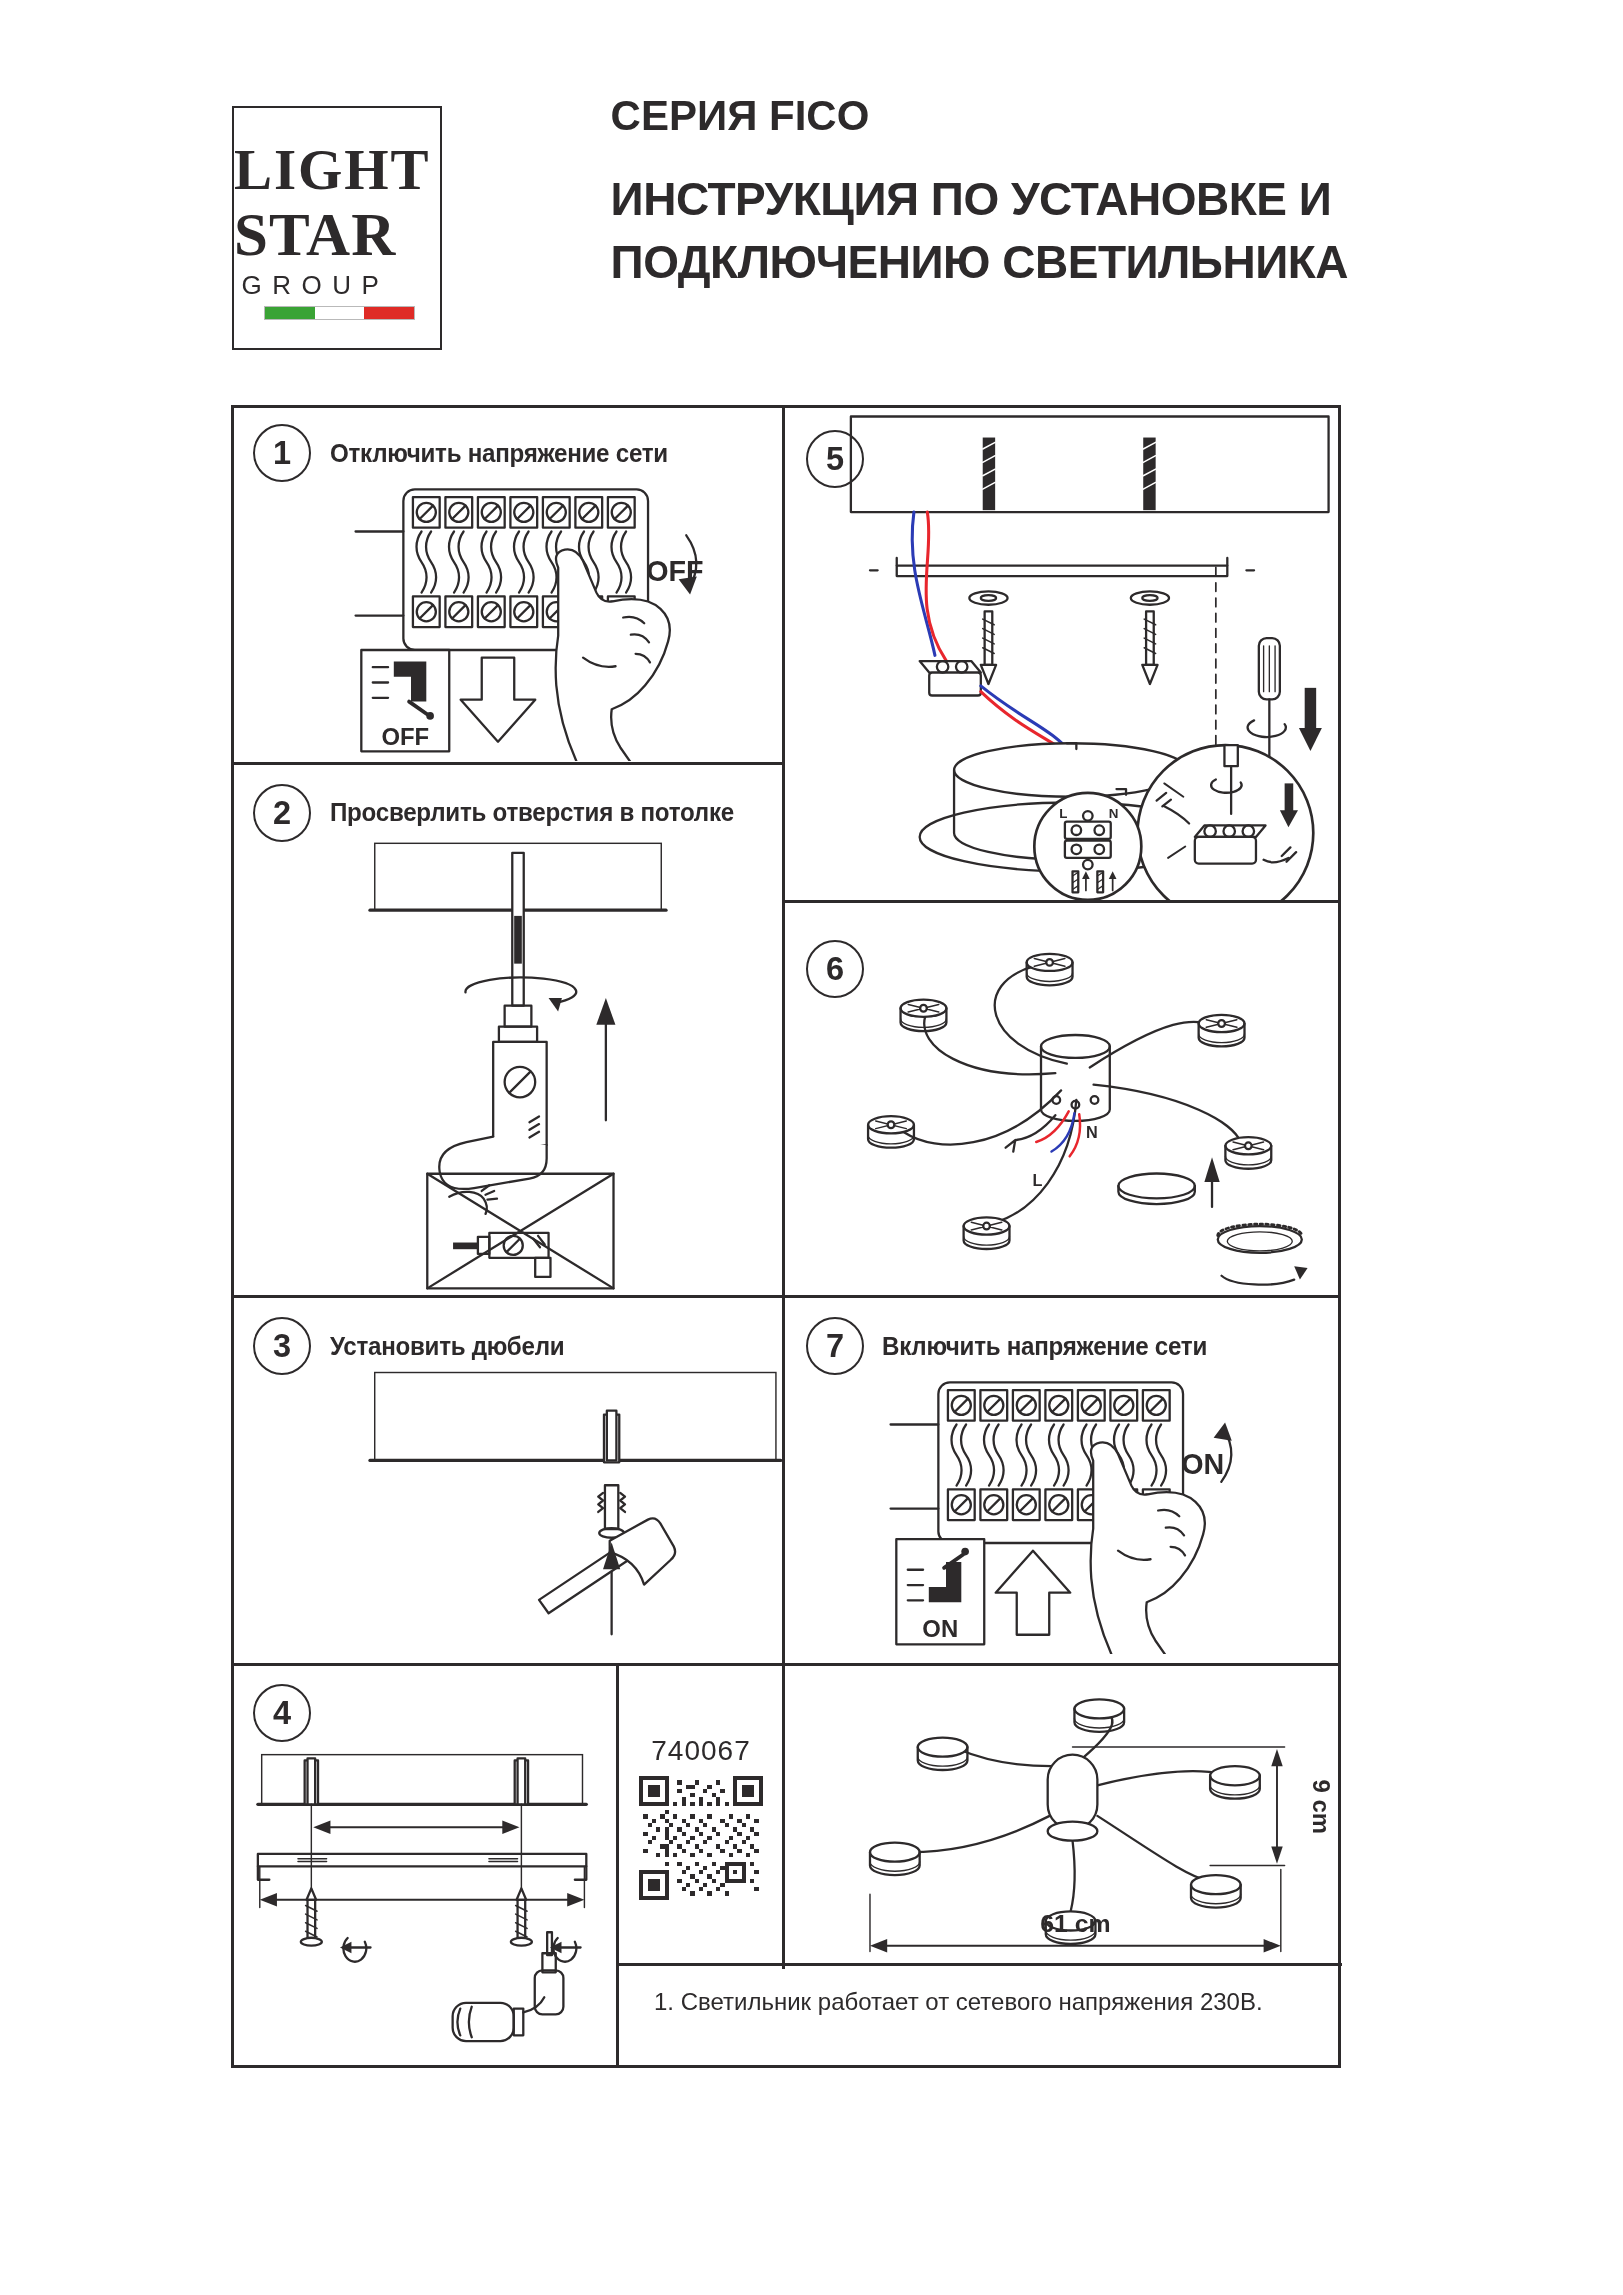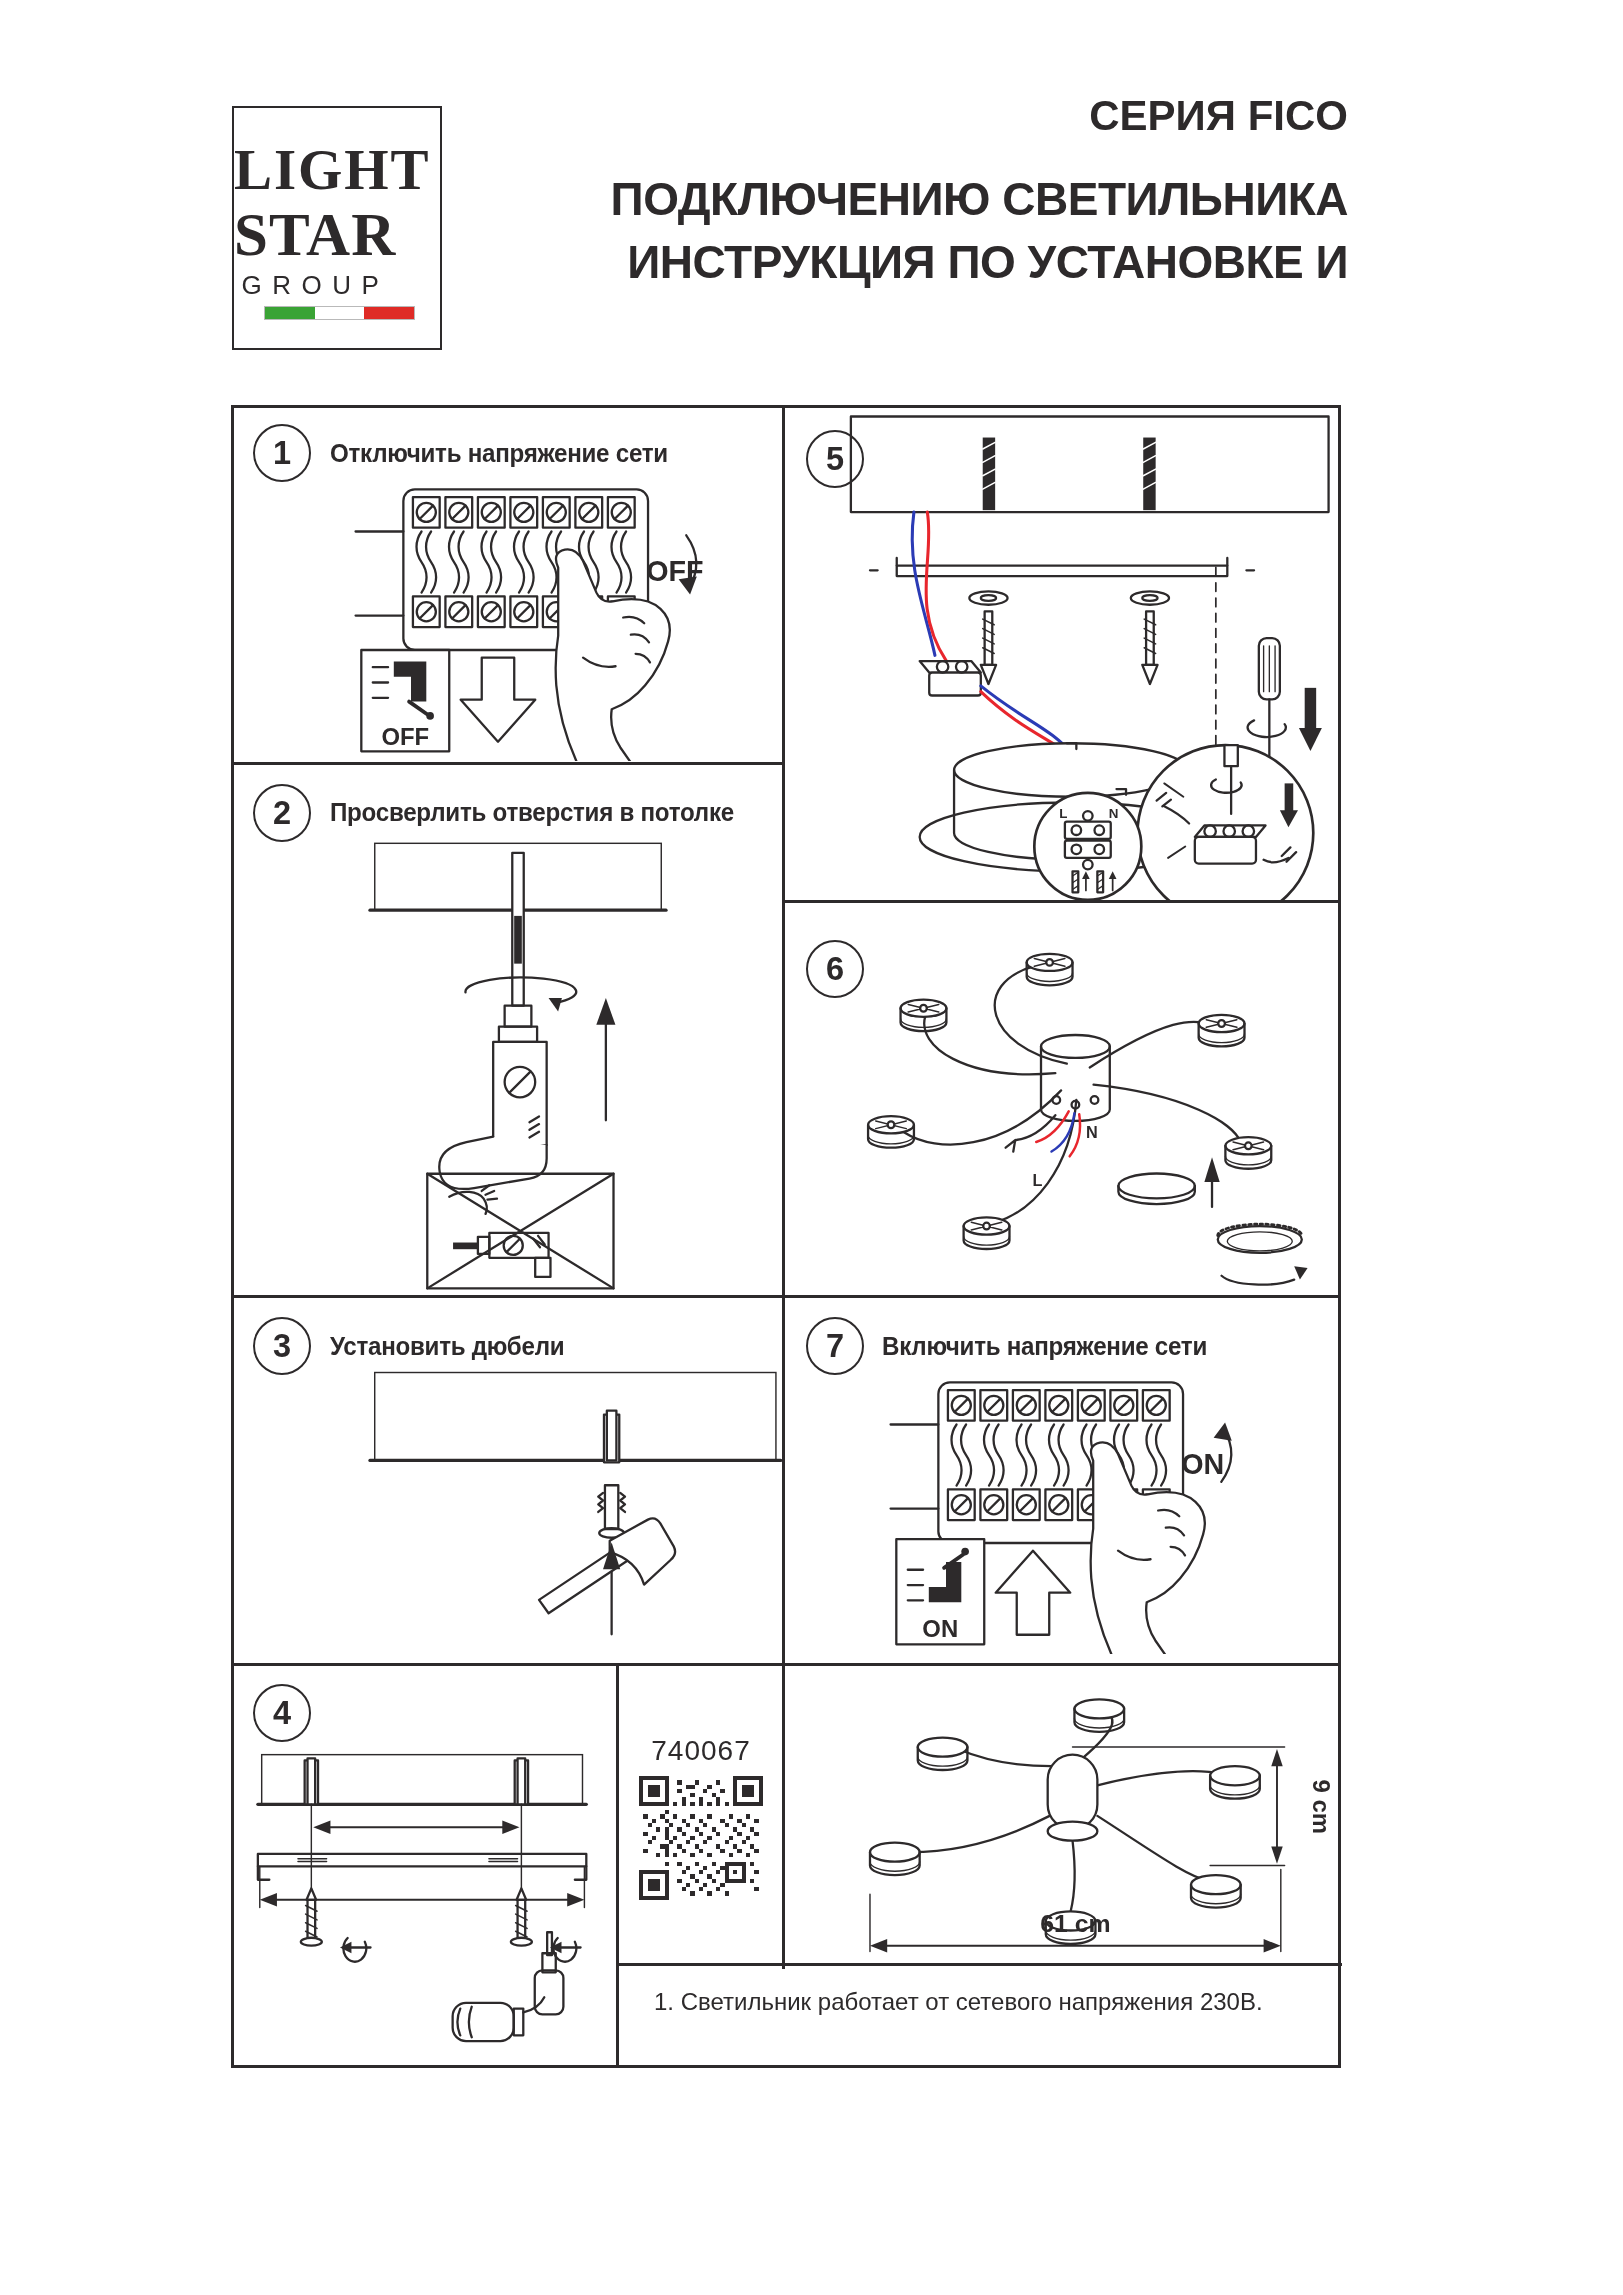--- a/index.html
+++ b/index.html
@@ -4,21 +4,21 @@
 <style>
   html,body{margin:0;padding:0;background:#fff;}
   .page{position:relative;width:1623px;height:2295px;background:#fff;overflow:hidden;
         font-family:"Liberation Sans",sans-serif;color:#2d2a2b;}
   .abs{position:absolute;}
   .gline{position:absolute;background:#2d2a2b;}
   .badge{position:absolute;width:54px;height:54px;border:2.9px solid #2d2a2b;border-radius:50%;
          display:flex;align-items:center;justify-content:center;font-size:32.5px;font-weight:bold;background:#fff;}
   .ptitle{position:absolute;font-size:26px;font-weight:bold;white-space:nowrap;
           transform:scaleX(.93);transform-origin:left center;letter-spacing:-0.3px;}
-  .hdr{position:absolute;right:275px;top:84px;text-align:right;font-weight:bold;line-height:63px;}
+  .hdr{position:absolute;right:275px;top:84px;text-align:left;font-weight:bold;line-height:63px;}
   .hdr .l1{font-size:42px;}
   .hdr .l2{font-size:46px;letter-spacing:-0.5px;}
   .logo{position:absolute;left:232px;top:106px;width:210px;height:244px;border:2.9px solid #2d2a2b;
         box-sizing:border-box;text-align:left;}
   .logo .lt{font-family:"Liberation Serif",serif;font-weight:bold;letter-spacing:1.9px;line-height:1;}
   .logo .l1{font-size:57px;margin-top:32.5px;}
   .logo .l2{font-size:61px;margin-top:6px;letter-spacing:1px;}
   .logo .l3{font-family:"Liberation Sans",sans-serif;font-weight:normal;font-size:26px;letter-spacing:10.5px;
             margin-top:5px;margin-left:7.6px;}
   .flag{position:absolute;left:30px;top:198px;width:149px;height:11.5px;border:1px solid #b9b9b9;display:flex;}
@@ -45,22 +45,22 @@
     <div class="flag">
       <div style="background:#3aa335"></div>
       <div style="background:#ffffff"></div>
       <div style="background:#df2b26"></div>
     </div>
   </div>
 
   <div class="hdr">
     <div class="l1">СЕРИЯ FICO</div>
     <div style="height:21px"></div>
+    <div class="l2">ИНСТРУКЦИЯ ПО УСТАНОВКЕ И</div>
     <div class="l2">ПОДКЛЮЧЕНИЮ СВЕТИЛЬНИКА</div>
-    <div class="l2">ИНСТРУКЦИЯ ПО УСТАНОВКЕ И</div>
   </div>
 
   <div class="gline" style="left:231px;top:405px;width:1110px;height:2.9px"></div>
   <div class="gline" style="left:231px;top:2065px;width:1110px;height:2.9px"></div>
   <div class="gline" style="left:231px;top:405px;width:2.9px;height:1662px"></div>
   <div class="gline" style="left:1338px;top:405px;width:2.9px;height:1662px"></div>
   <div class="gline" style="left:782px;top:405px;width:2.9px;height:1564px"></div>
   <div class="gline" style="left:616px;top:1663px;width:2.9px;height:404px"></div>
   <div class="gline" style="left:231px;top:762px;width:553px;height:2.9px"></div>
   <div class="gline" style="left:782px;top:900px;width:559px;height:2.9px"></div>

